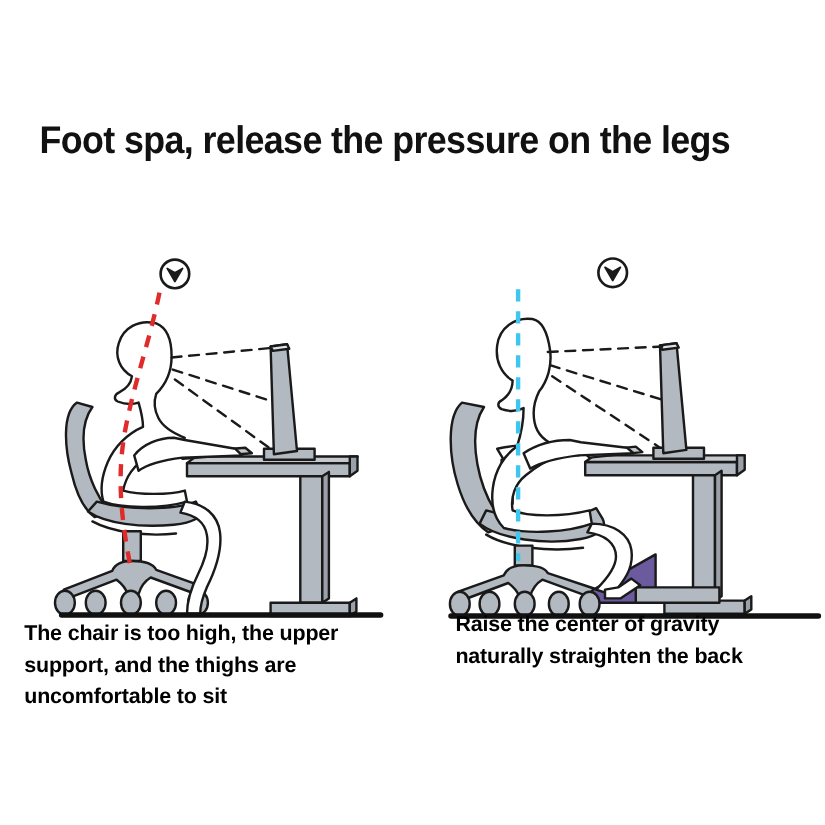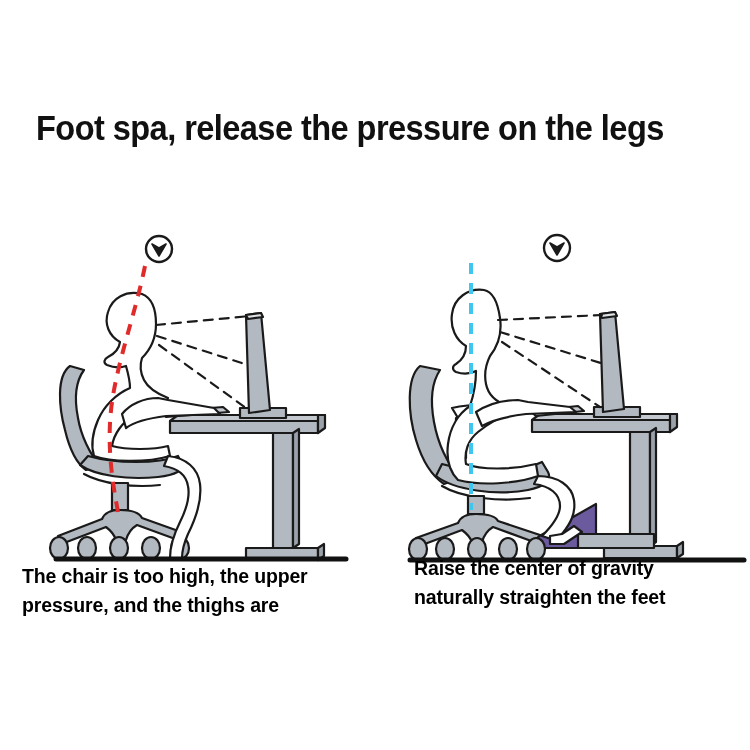--- a/index.html
+++ b/index.html
@@ -276,21 +276,22 @@
           <path d="M158 25 L165 37 L172 25 L165 29 Z" fill="#1a1a1a" stroke="#1a1a1a" stroke-width="1.6"></path>
         </g>
 
         <line x1="18" y1="342" x2="352" y2="342" stroke="#111111" stroke-width="5"></line>
       </g>
     </svg>
   </div>
 
   <div class="caption left">
     <span class="ln">The chair is too high, the upper</span>
-    <span class="ln">pressure, and the thighs are</span>
+    <span class="ln">support, and the thighs are</span>
+    <span class="ln">uncomfortable to sit</span>
   </div>
 
   <div class="caption right">
     <span class="ln">Raise the center of gravity</span>
-    <span class="ln">naturally straighten the feet</span>
+    <span class="ln">naturally straighten the back</span>
   </div>
 
 </div>
 
 </body></html>

